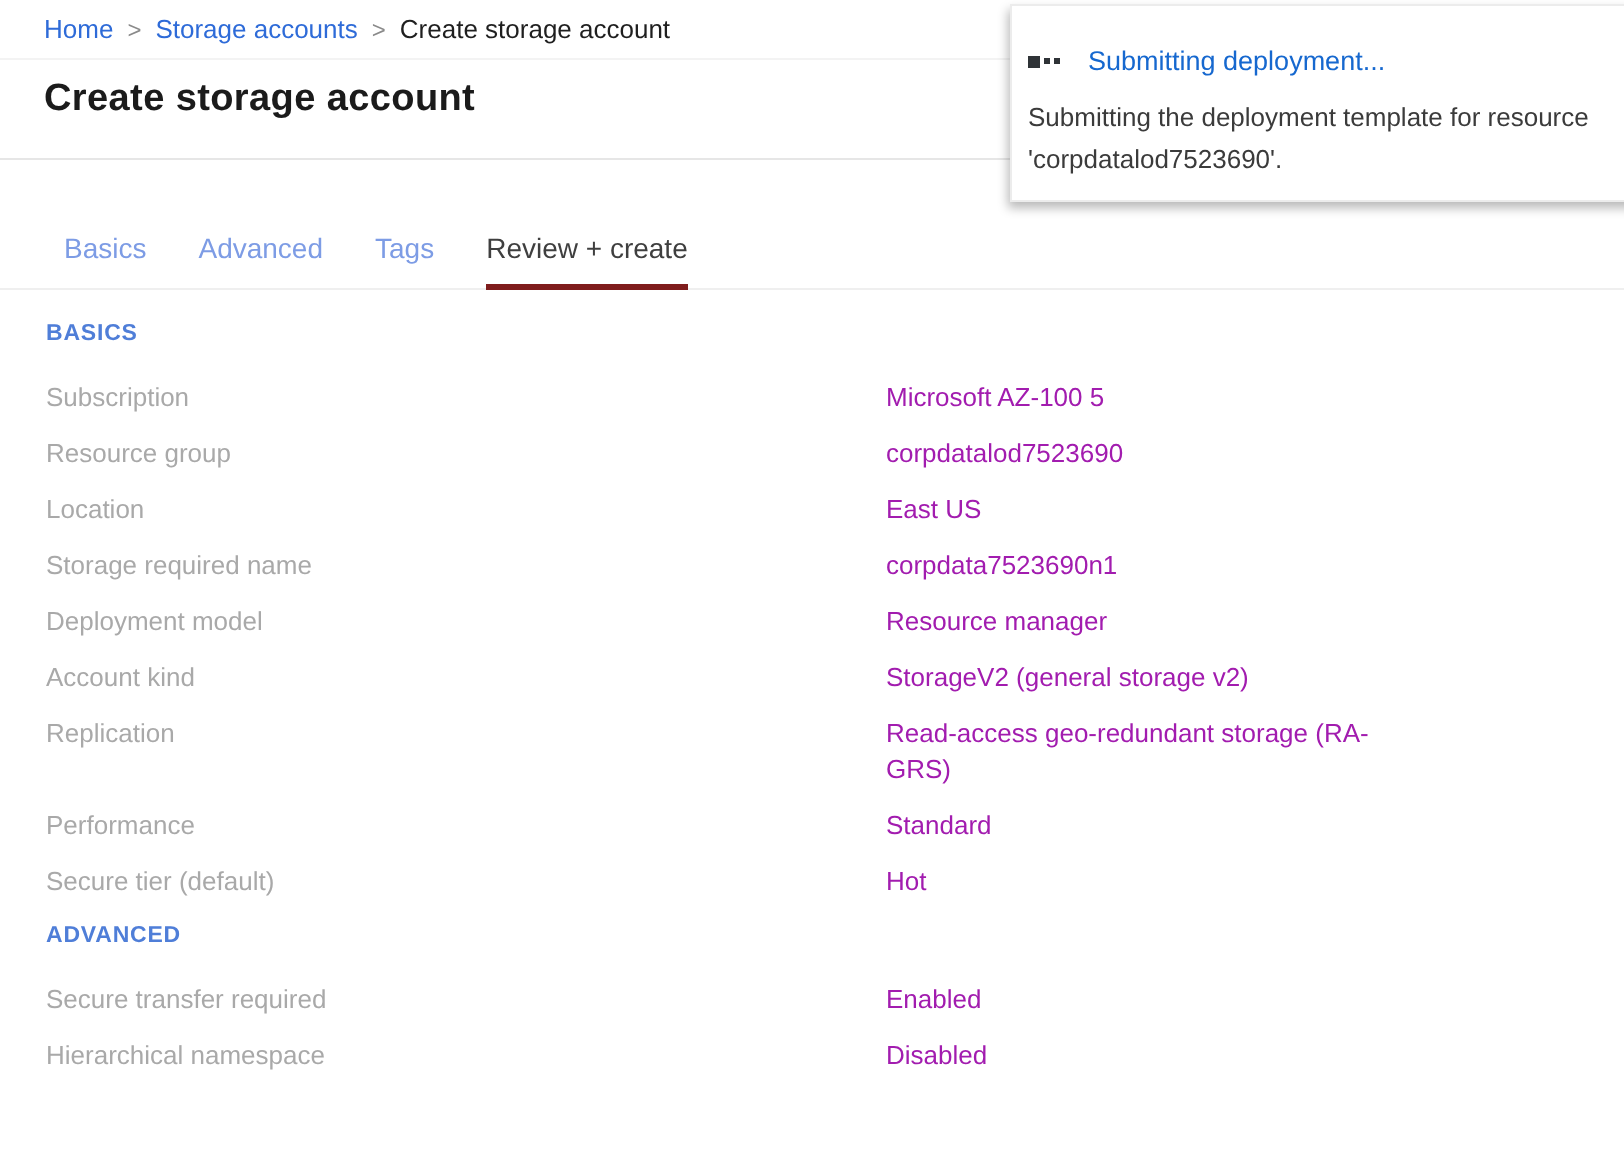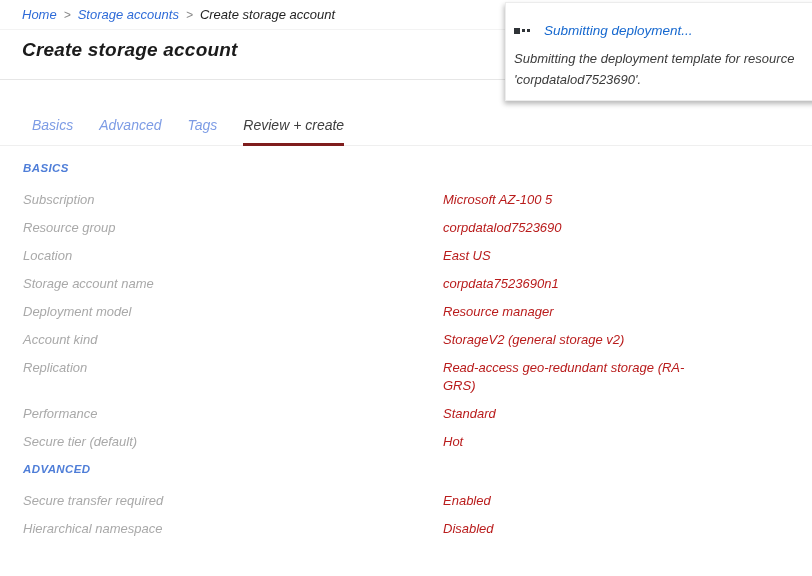--- a/index.html
+++ b/index.html
@@ -1,15 +1,15 @@
 <!DOCTYPE html>
 <html><head>
 <meta charset="utf-8">
 <style>
-  * { margin: 0; padding: 0; box-sizing: border-box; font-style: italic; }
+  * { margin: 0; padding: 0; box-sizing: border-box; }
   html, body { width: 812px; height: 576px; }
   body {
     position: relative;
     background: #ffffff;
     font-family: "Liberation Sans", sans-serif;
     overflow: hidden;
     color: #333;
   }
 
   
@@ -75,21 +75,21 @@
     font-size: 13px;
     line-height: 18px;
   }
   .review-label {
     width: 420px;
     flex: 0 0 420px;
     color: #a9a9a9;
   }
   .review-value {
     width: 252px;
-    color: #b91c1c;
+    color: #a21caf;
   }
   .section-advanced-gap { margin-top: 12px; }
 
   
   .toast {
     position: absolute;
     top: 2px;
     left: 505px;
     width: 345px;
     height: 99px;
@@ -148,21 +148,21 @@
     </div>
     <div class="review-row">
       <div class="review-label">Resource group</div>
       <div class="review-value">corpdatalod7523690</div>
     </div>
     <div class="review-row">
       <div class="review-label">Location</div>
       <div class="review-value">East US</div>
     </div>
     <div class="review-row">
-      <div class="review-label">Storage account name</div>
+      <div class="review-label">Storage required name</div>
       <div class="review-value">corpdata7523690n1</div>
     </div>
     <div class="review-row">
       <div class="review-label">Deployment model</div>
       <div class="review-value">Resource manager</div>
     </div>
     <div class="review-row">
       <div class="review-label">Account kind</div>
       <div class="review-value">StorageV2 (general storage v2)</div>
     </div>

